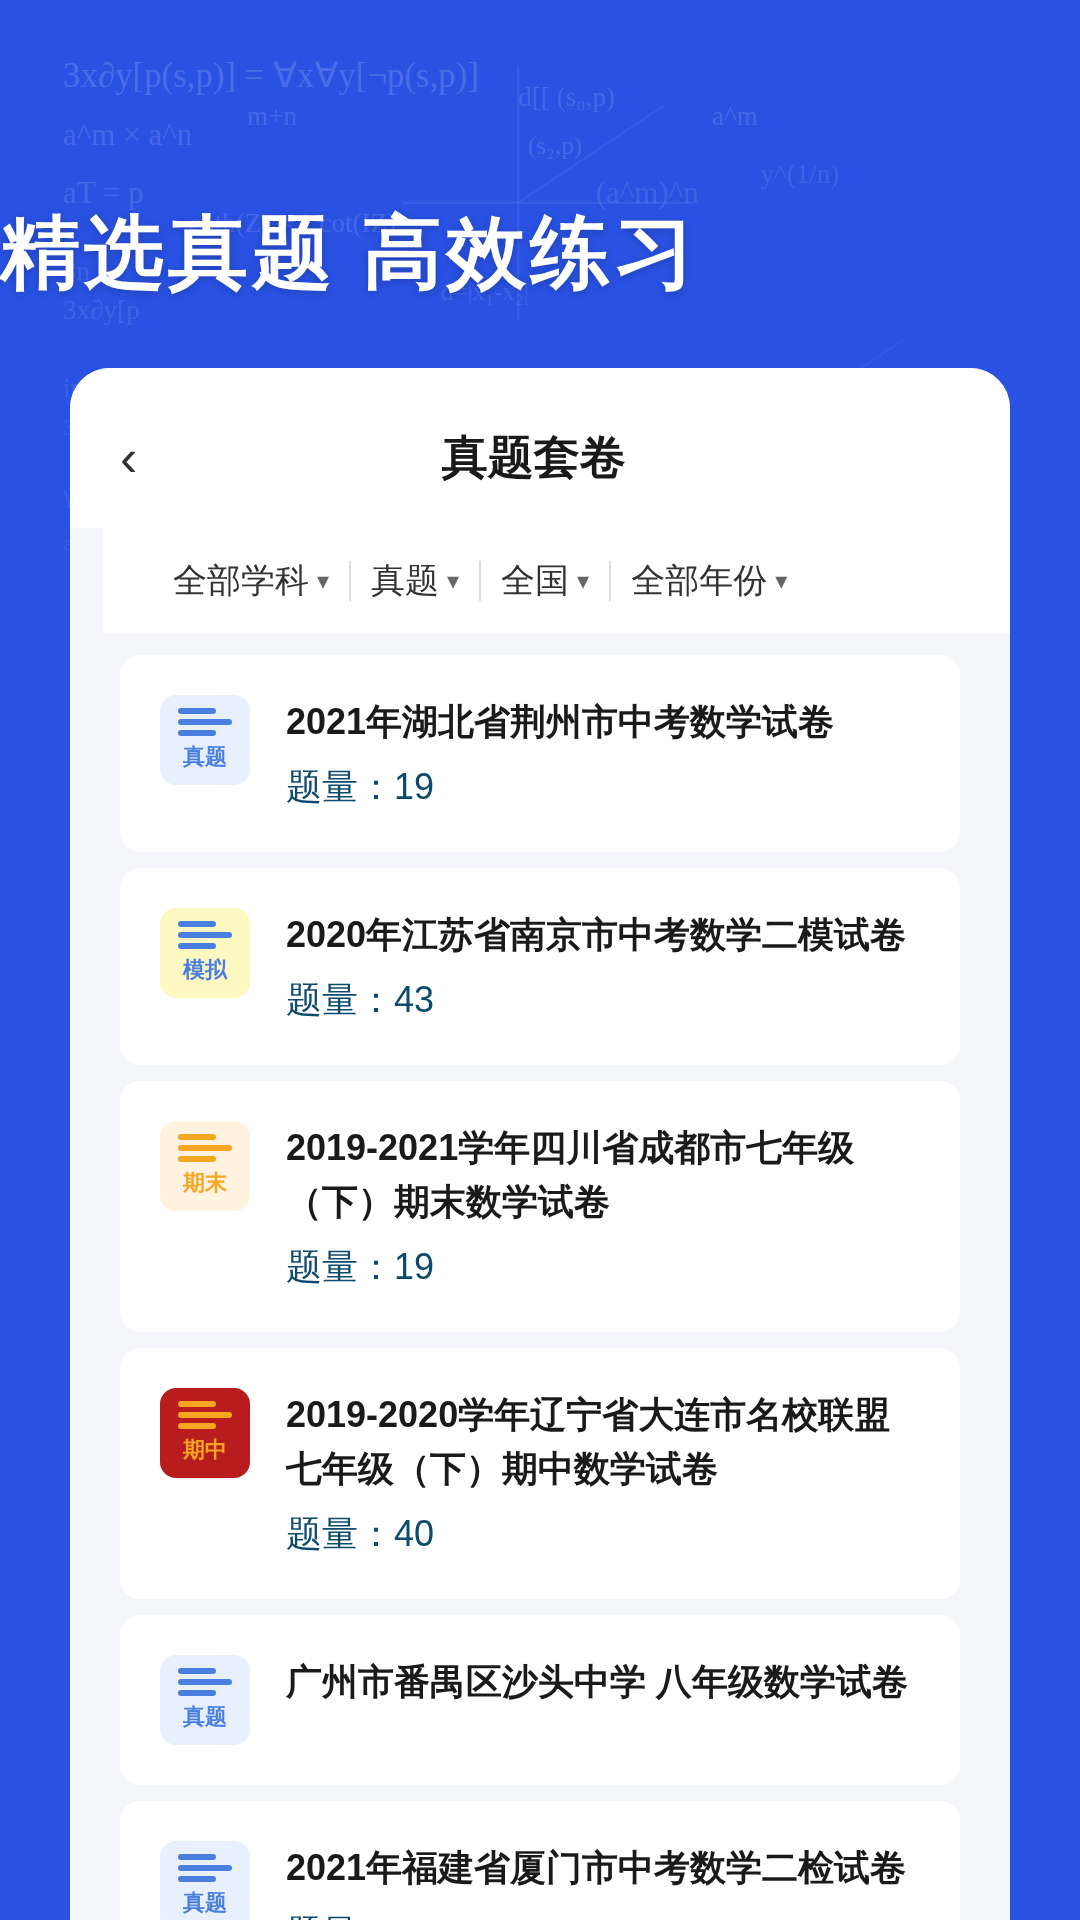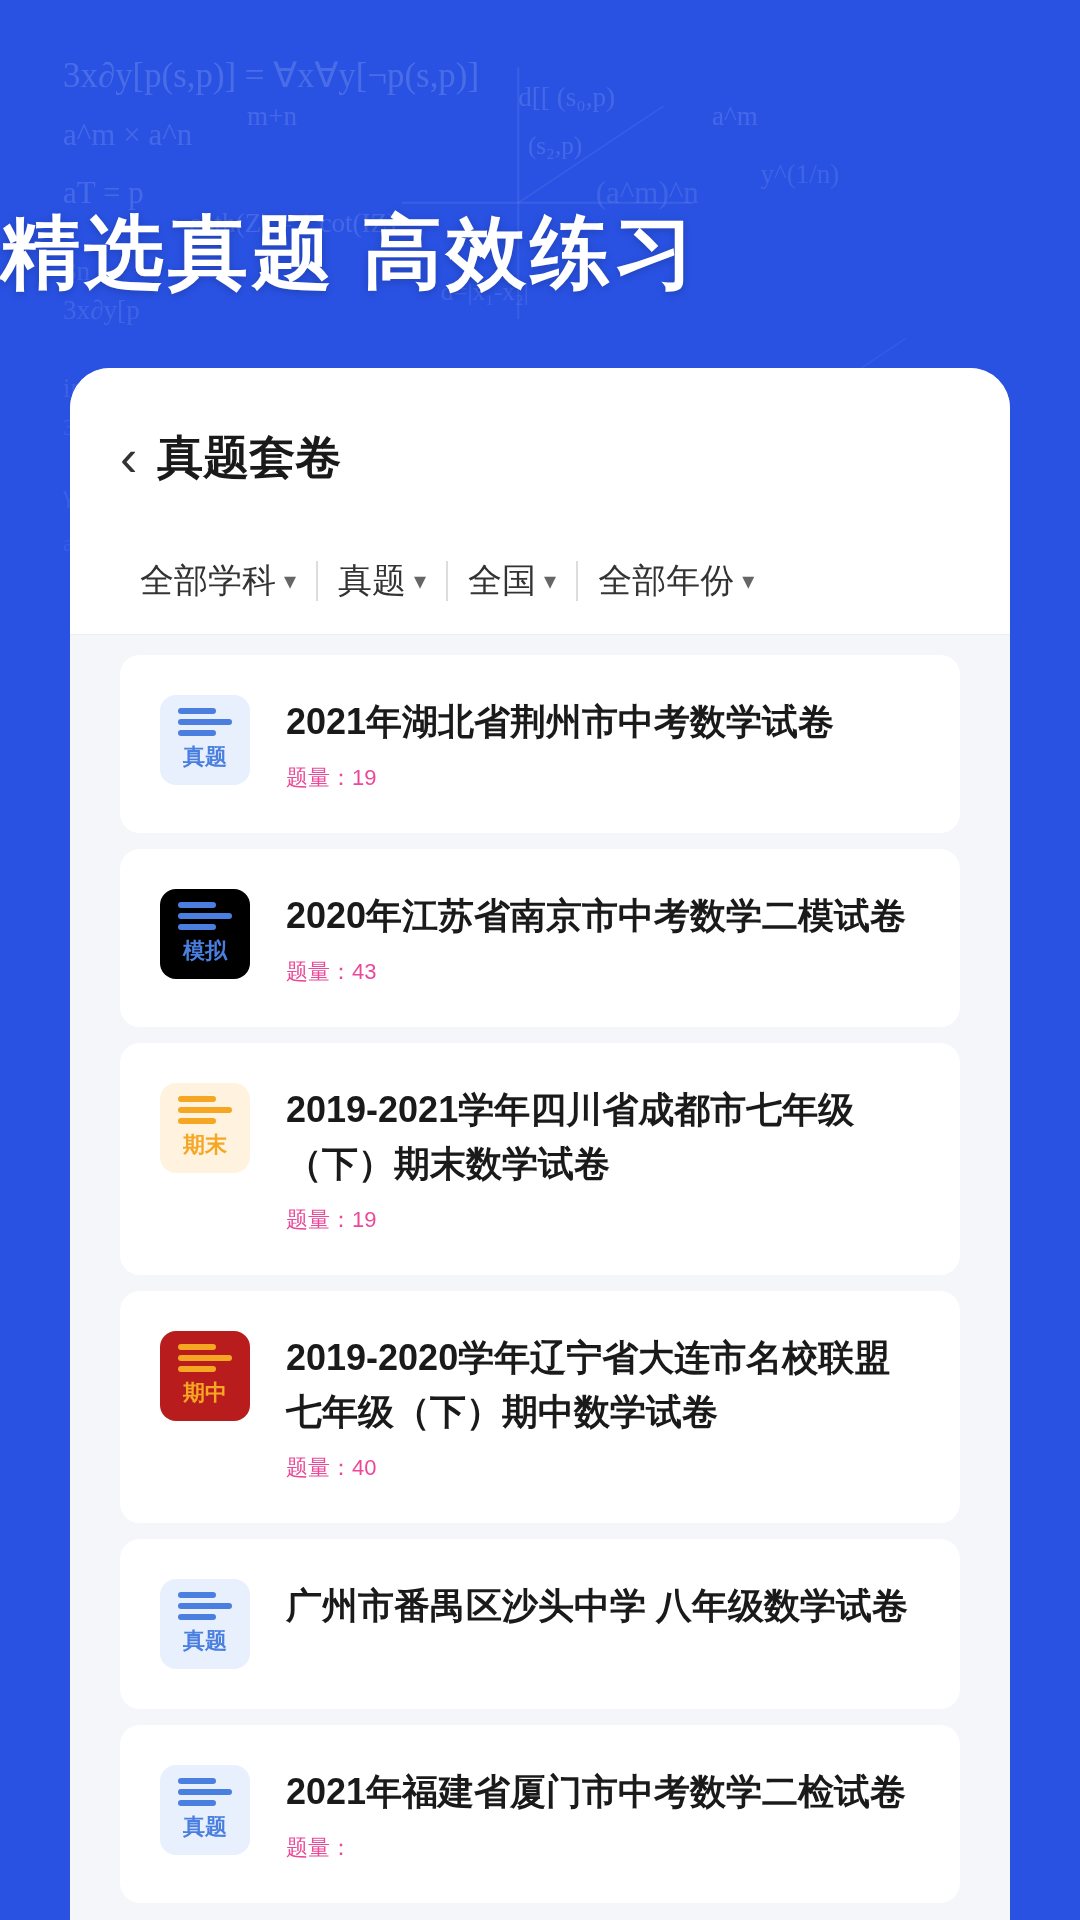--- a/index.html
+++ b/index.html
@@ -62,34 +62,35 @@
 
     .back-btn {
       font-size: 52px;
       color: #333;
       cursor: pointer;
       padding: 10px 20px 10px 0;
     }
 
     .card-title {
       flex: 1;
-      text-align: left;
+      text-align: center;
       font-size: 46px;
       font-weight: 600;
       color: #1a1a1a;
       padding-right: 50px;
     }
 
     .filter-bar {
       display: flex;
       align-items: center;
       background: white;
       padding: 30px 50px;
       border-bottom: 1px solid #eee;
       gap: 0;
+      margin-left: 33px;
     }
 
     .filter-item {
       display: flex;
       align-items: center;
       font-size: 34px;
       color: #333;
       cursor: pointer;
       padding: 0 20px;
       gap: 8px;
@@ -134,21 +135,21 @@
       flex-shrink: 0;
       padding: 8px;
       gap: 4px;
     }
 
     .badge-zhenti {
       background: #e8f0fe;
     }
 
     .badge-moni {
-      background: #000000;
+      background: #fef9c3;
     }
 
     .badge-qimo {
       background: #fff3e0;
       text-align: right;
     }
 
     .badge-qizhong {
       background: #b91c1c;
     }
@@ -203,22 +204,22 @@
 
     .item-title {
       font-size: 36px;
       font-weight: 600;
       color: #1a1a1a;
       line-height: 1.5;
       margin-bottom: 14px;
     }
 
     .item-meta {
-      font-size: 22px;
-      color: #ec4899;
+      font-size: 36px;
+      color: #0c4a6e;
     }
   </style>
 </head>
 <body>
 
 <div class="bg-math">
   <svg viewBox="0 0 1080 580" xmlns="http://www.w3.org/2000/svg">
     <text x="30" y="80" fill="white" font-size="36" font-family="serif" opacity="0.6">3x∂y[p(s,p)] = ∀x∀y[¬p(s,p)]</text>
     <text x="30" y="140" fill="white" font-size="32" font-family="serif" opacity="0.5">a^m × a^n</text>
     <text x="220" y="120" fill="white" font-size="28" font-family="serif" opacity="0.5">m+n</text>

